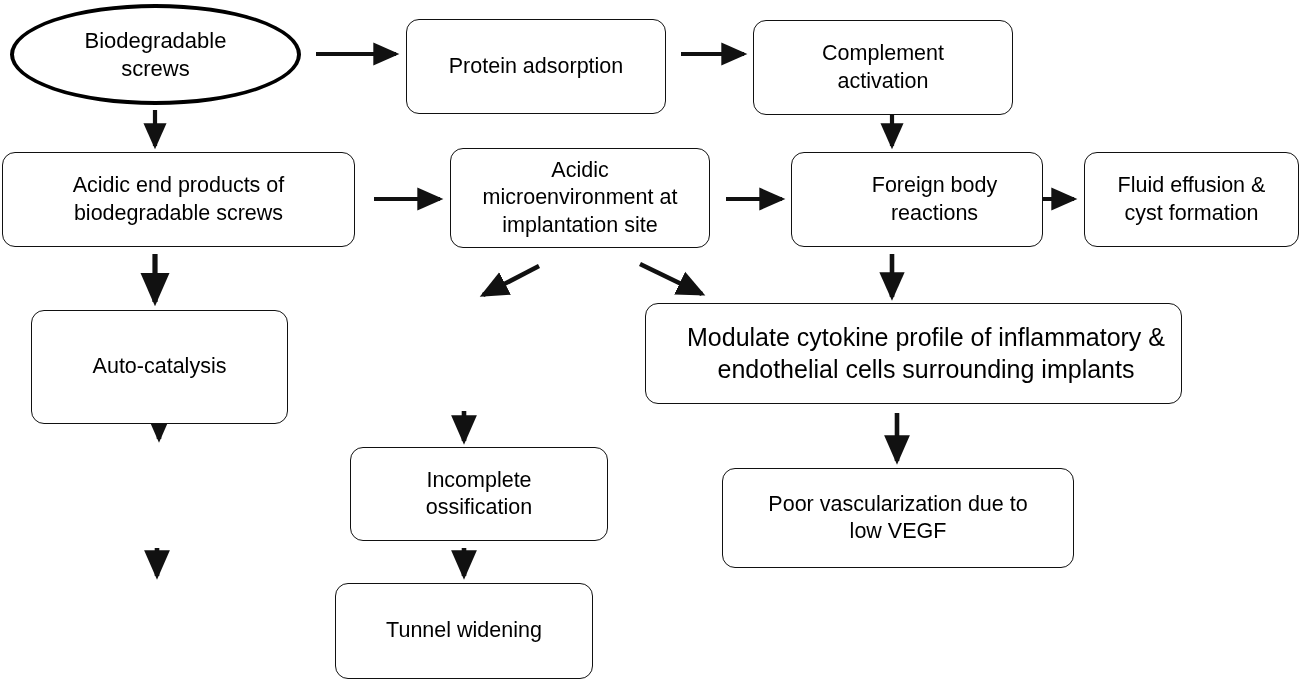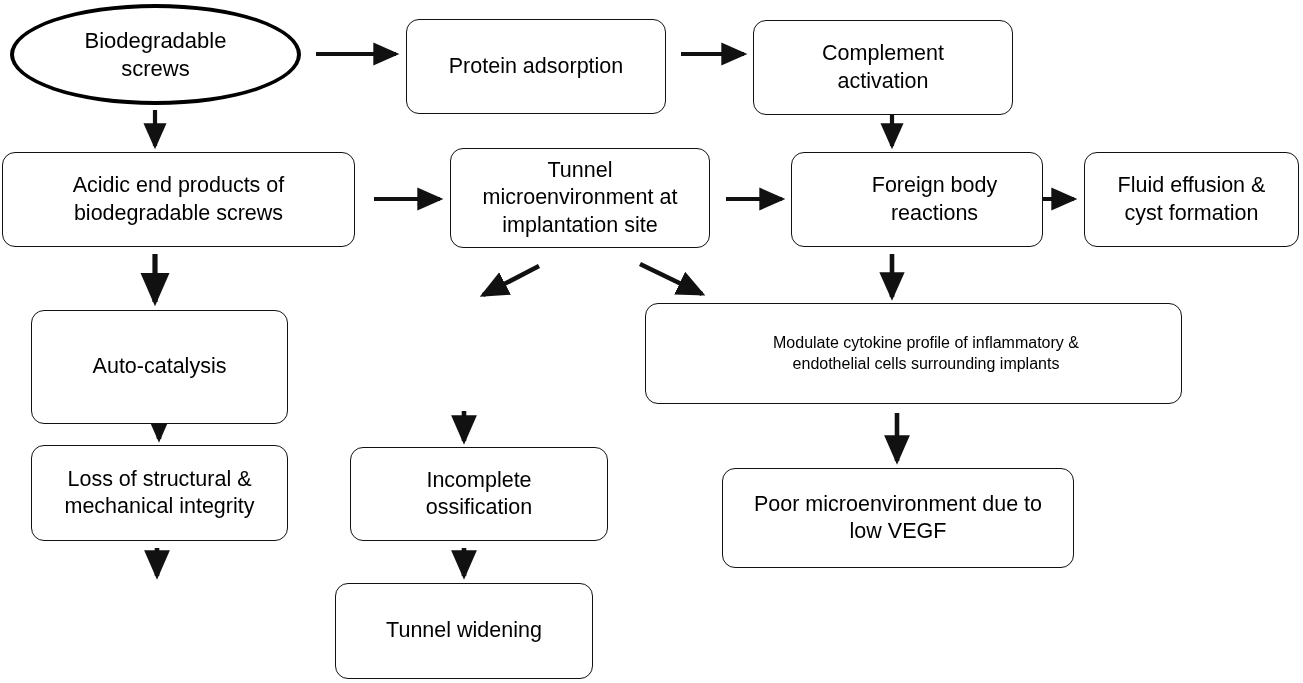--- a/index.html
+++ b/index.html
@@ -30,21 +30,21 @@
   .rbox{
     border:1.7px solid #111111;
     border-radius:13px;
     font-size:21.5px;
   }
   .ellipse{
     border:4.5px solid #000000;
     border-radius:50%;
     font-size:22px;
   }
-  .bigbox{ font-size:16px;padding-left:31px; }
+  .bigbox{ font-size:25px;padding-left:31px; }
   svg.edges{
     position:absolute;
     left:0; top:0;
     width:1303px;
     height:683px;
     pointer-events:none;
   }
 </style>
 </head>
 <body>
@@ -98,41 +98,39 @@
 screws</div>
 
   <div class="node rbox" style="left:406px; top:6px;   width:260px; height:95px;margin-top:13px;">Protein adsorption</div>
 
   <div class="node rbox" style="left:753px; top:20px;   width:260px; height:95px;">Complement
 activation</div>
 
   <div class="node rbox" style="left:2px;   top:152px; width:353px; height:95px;">Acidic end products of
 biodegradable screws</div>
 
-  <div class="node rbox" style="left:450px; top:148px; width:260px; height:100px;">Tunnel
+  <div class="node rbox" style="left:450px; top:148px; width:260px; height:100px;">Acidic
 microenvironment at
 implantation site</div>
 
   <div class="node rbox" style="left:791px; top:152px; width:252px; height:95px;padding-left:41px;">Foreign body
 reactions</div>
 
   <div class="node rbox" style="left:1084px;top:152px; width:215px; height:95px;">Fluid effusion &amp;
 cyst formation</div>
 
   <div class="node rbox" style="left:31px;  top:310px; width:257px; height:114px;">Auto-catalysis</div>
 
 
   <div class="node rbox bigbox" style="left:645px; top:303px; width:537px; height:101px;">Modulate cytokine profile of inflammatory &amp;
 endothelial cells surrounding implants</div>
 
-  <div class="node rbox" style="left:31px;  top:445px; width:257px; height:96px;">Loss of structural &amp;
-mechanical integrity</div>
 
   <div class="node rbox" style="left:350px; top:447px; width:258px; height:94px;">Incomplete
 ossification</div>
 
-  <div class="node rbox" style="left:722px; top:468px; width:352px; height:100px;">Poor microenvironment due to
+  <div class="node rbox" style="left:722px; top:468px; width:352px; height:100px;">Poor vascularization due to
 low VEGF</div>
 
 
   <div class="node rbox" style="left:335px; top:583px; width:258px; height:96px;">Tunnel widening</div>
 
 </div>
 
 </body></html>

